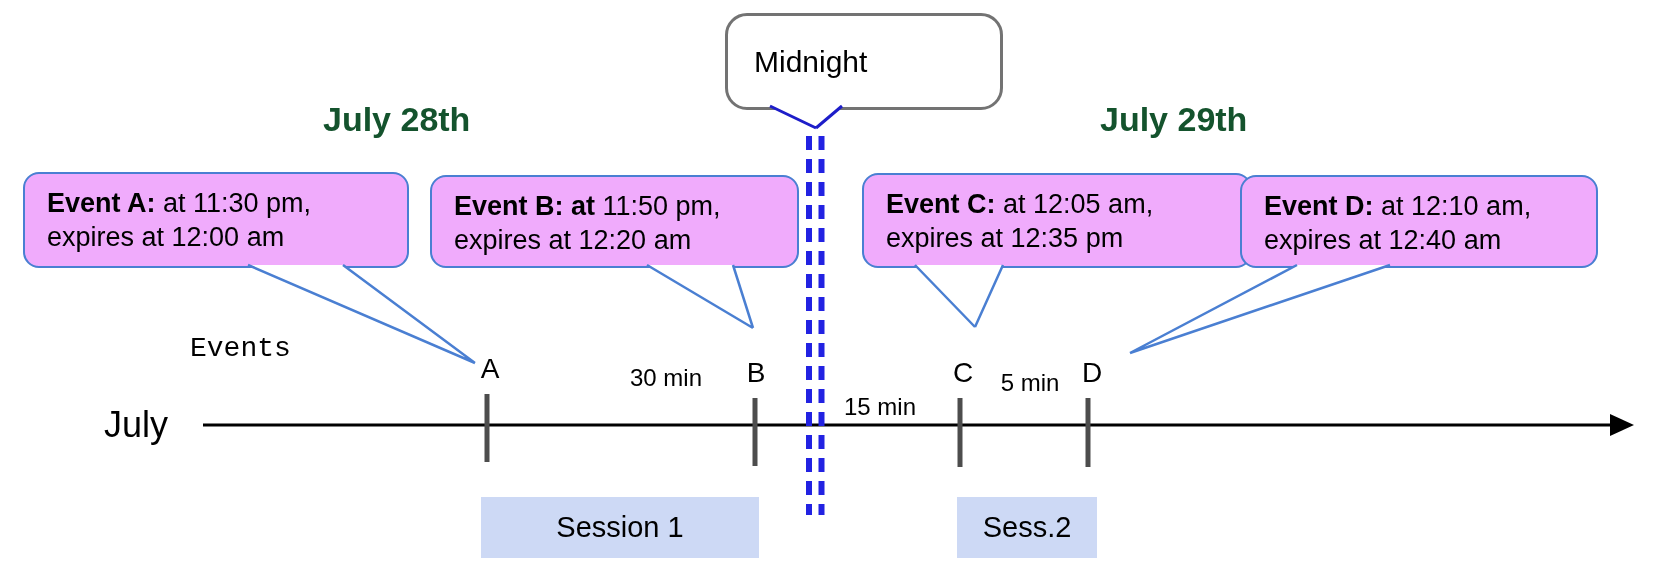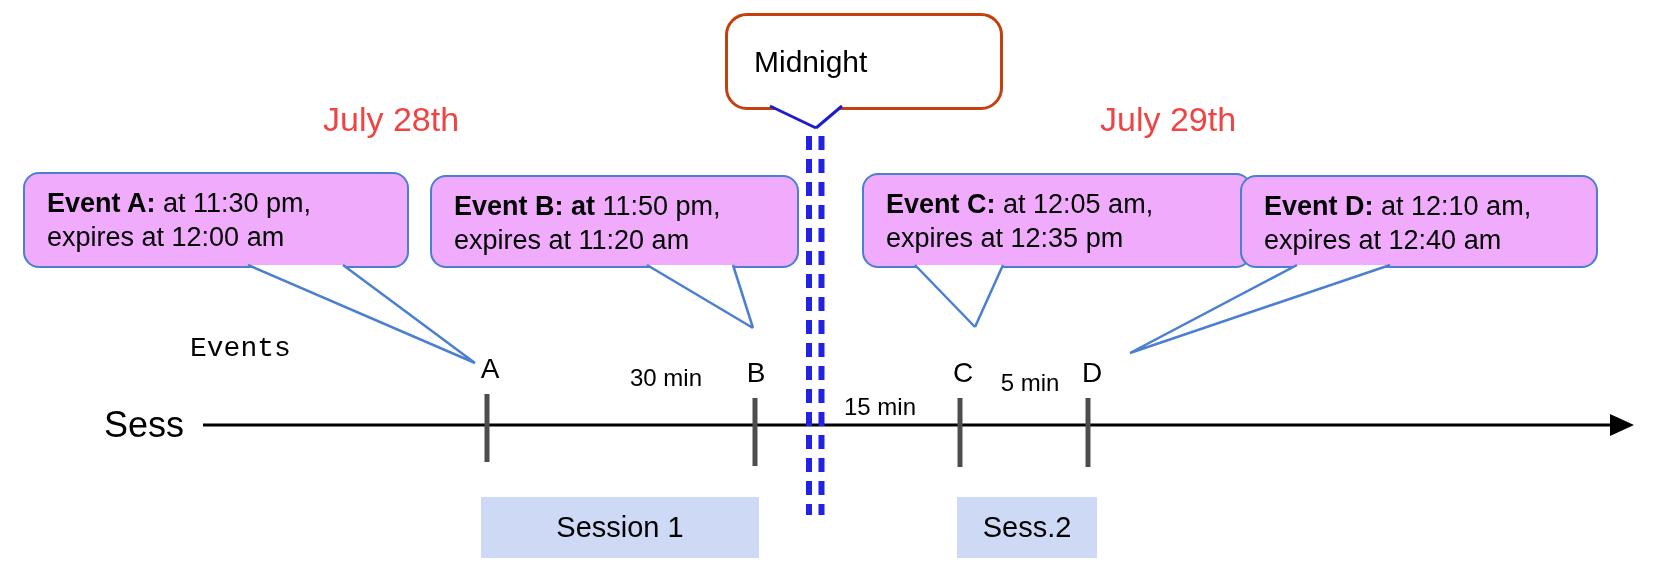--- a/index.html
+++ b/index.html
@@ -1,25 +1,25 @@
 <!DOCTYPE html>
 <html><head>
 <meta charset="utf-8">
 <style>
   html,body{margin:0;padding:0;background:#fff;}
   body{width:1668px;height:578px;position:relative;overflow:hidden;
        font-family:"Liberation Sans", sans-serif;color:#000;}
   .abs{position:absolute;}
-  .date-label{font-size:34px;color:#ef4444;white-space:nowrap;}
+  .date-label{font-size:34px;color:#14532d;white-space:nowrap;font-weight:bold;}
   .callout{position:absolute;box-sizing:border-box;background:#f0abfc;
            border:2.5px solid #4a7fd2;border-radius:16px;
            padding:12px 0 0 22px;z-index:2;}
   .callout-line{font-size:27px;line-height:34px;white-space:nowrap;}
   .midnight-bubble{position:absolute;left:725px;top:13px;width:278px;height:97px;
-           box-sizing:border-box;background:#fff;border:3px solid #c2410c;
+           box-sizing:border-box;background:#fff;border:3px solid #737373;
            border-radius:22px;display:flex;align-items:center;z-index:2;}
   .midnight-text{font-size:30px;padding-left:26px;}
   .axis-name{font-size:36px;}
   .events-name{font-size:28px;}
   .event-letter{position:absolute;font-size:28px;transform:translateX(-50%);
            white-space:nowrap;z-index:1;}
   .interval{position:absolute;font-size:24px;transform:translateX(-50%);
            white-space:nowrap;z-index:1;}
   .session{position:absolute;top:497px;height:61px;background:#cdd9f5;
            display:flex;align-items:center;justify-content:center;
@@ -64,21 +64,21 @@
   <span class="midnight-text">Midnight</span>
 </div>
 
 <div class="callout" style="left:23px;top:172px;width:386px;height:96px;">
   <div class="callout-line"><b>Event A:</b><span> at 11:30 pm,</span></div>
   <div class="callout-line">expires at 12:00 am</div>
 </div>
 
 <div class="callout" style="left:430px;top:175px;width:369px;height:93px;">
   <div class="callout-line"><b>Event B: at</b><span> 11:50 pm,</span></div>
-  <div class="callout-line">expires at 11:20 am</div>
+  <div class="callout-line">expires at 12:20 am</div>
 </div>
 
 <div class="callout" style="left:862px;top:173px;width:390px;height:95px;">
   <div class="callout-line"><b>Event C:</b><span> at 12:05 am,</span></div>
   <div class="callout-line">expires at 12:35 pm</div>
 </div>
 
 <div class="callout" style="left:1240px;top:175px;width:358px;height:93px;">
   <div class="callout-line"><b>Event D: </b><span> at 12:10 am,</span></div>
   <div class="callout-line">expires at 12:40 am</div>
@@ -106,21 +106,21 @@
     <path d="M1297,265 L1130,353 M1390,265 L1130,353" fill="none" stroke-width="2.5"></path>
   </g>
 
   <g stroke="#1d1dc9">
     <path d="M770,106 L816,128 L842,106 Z" fill="#fff" stroke="none"></path>
     <path d="M770,106 L816,128 M842,106 L816,128" fill="none" stroke-width="3"></path>
   </g>
 </svg>
 
 <div class="abs events-name" style="left:190px;top:333px;font-family:Liberation Mono, monospace;">Events</div>
-<div class="abs axis-name" style="left:104px;top:404px;">Sess</div>
+<div class="abs axis-name" style="left:104px;top:404px;">July</div>
 
 <div class="event-letter" style="left:490px;top:353px;">A</div>
 <div class="event-letter" style="left:756px;top:357px;">B</div>
 <div class="event-letter" style="left:963px;top:357px;">C</div>
 <div class="event-letter" style="left:1092px;top:357px;">D</div>
 
 <div class="interval" style="left:666px;top:364px;">30 min</div>
 <div class="interval" style="left:880px;top:361px;margin-top:32px;">15 min</div>
 <div class="interval" style="left:1030px;top:369px;">5 min</div>
 

